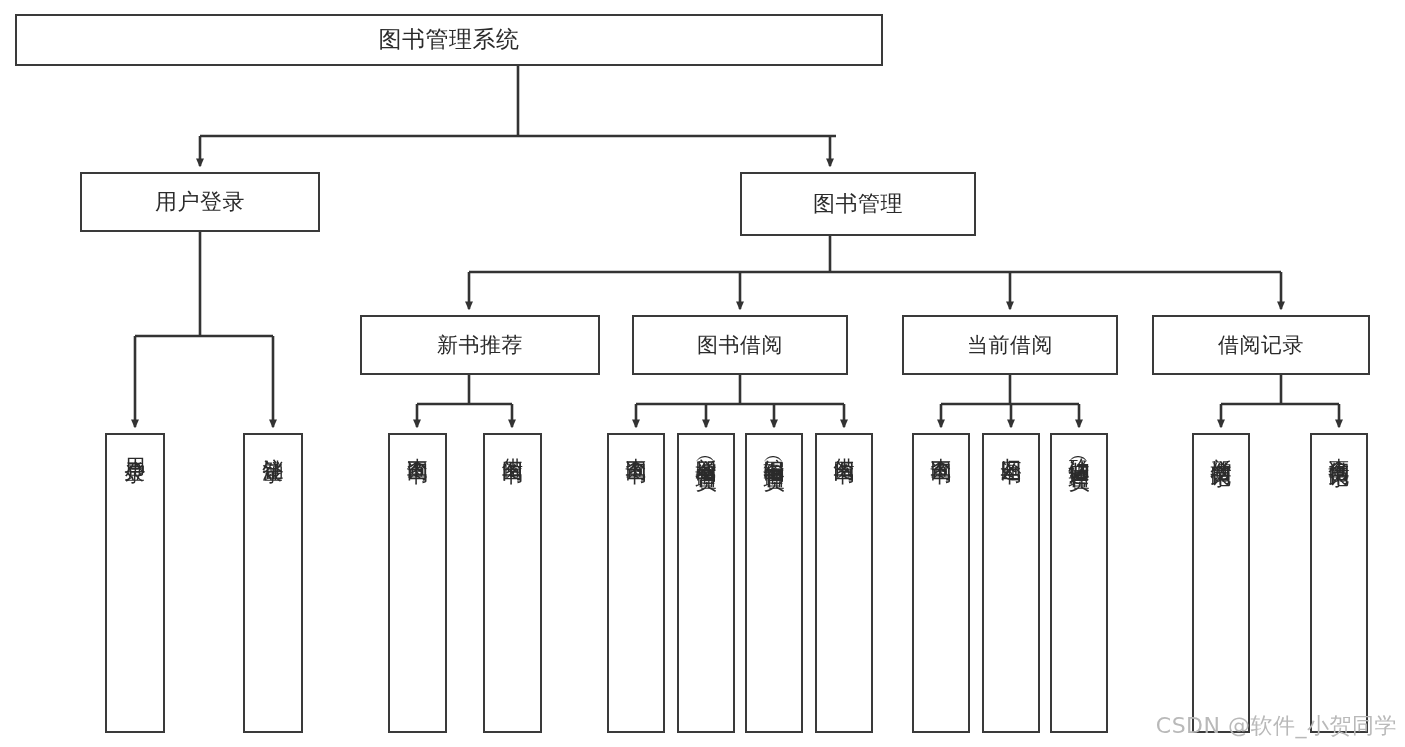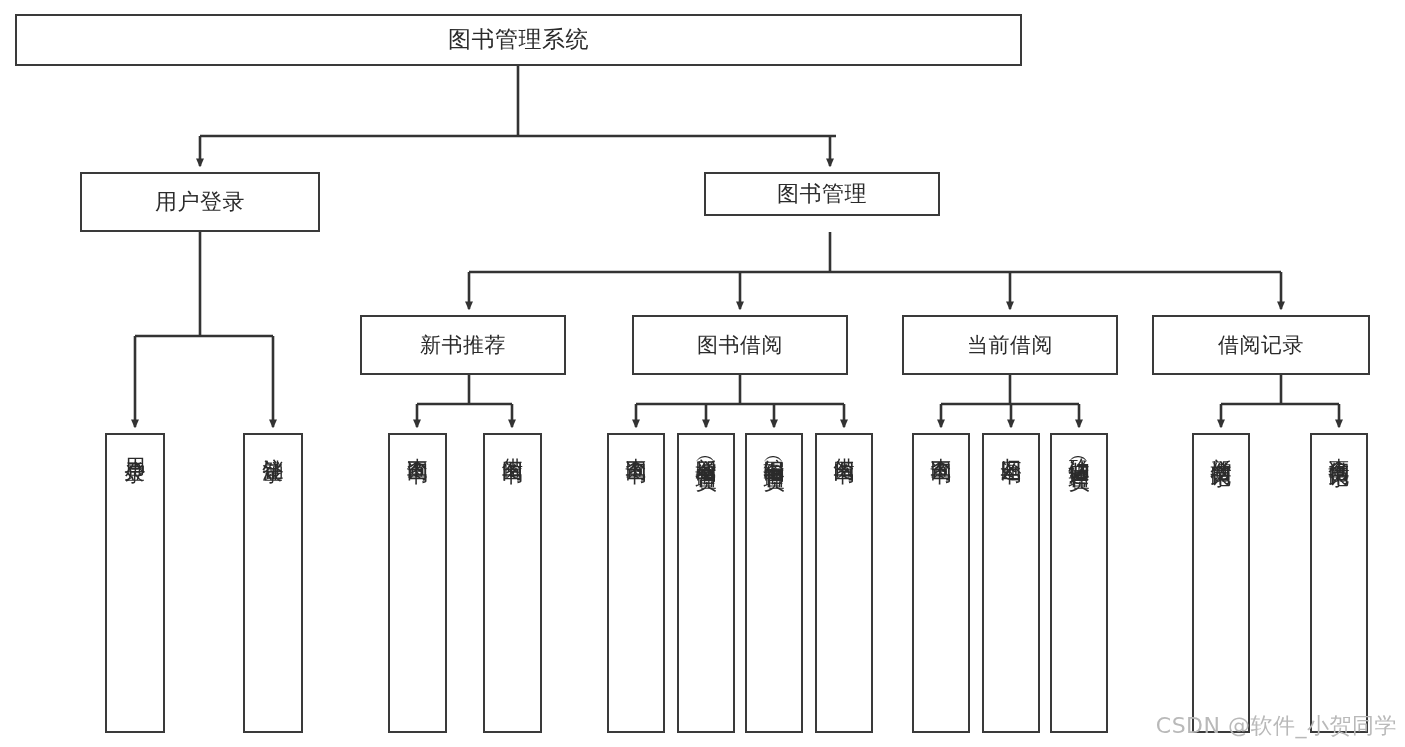--- a/index.html
+++ b/index.html
@@ -117,32 +117,32 @@
       <path d="M1011,404 L1011,427" marker-end="url(#arrow)"></path>
       <path d="M1079,404 L1079,427" marker-end="url(#arrow)"></path>
 
       <path d="M1281,375 L1281,404"></path>
       <path d="M1221,404 L1339,404"></path>
       <path d="M1221,404 L1221,427" marker-end="url(#arrow)"></path>
       <path d="M1339,404 L1339,427" marker-end="url(#arrow)"></path>
     </g>
   </svg>
 
-  <div class="node root" style="left: 15px; top: 14px; width: 1007px; height: 52px; border-color: rgb(58, 58, 58); background: rgb(255, 255, 255);">
+  <div class="node root" style="left: 15px; top: 14px; width: 868px; height: 52px; border-color: rgb(58, 58, 58); background: rgb(255, 255, 255);">
     <span class="label" style="color: rgb(43, 43, 43);">图书管理系统</span>
   </div>
 
   <div class="node level2" style="left: 80px; top: 172px; width: 240px; height: 60px; border-color: rgb(58, 58, 58); background: rgb(255, 255, 255);">
     <span class="label" style="color: rgb(43, 43, 43);">用户登录</span>
   </div>
-  <div class="node level2" style="left: 704px; top: 172px; width: 236px; height: 44px; border-color: rgb(58, 58, 58); background: rgb(255, 255, 255);">
+  <div class="node level2" style="left: 740px; top: 172px; width: 236px; height: 64px; border-color: rgb(58, 58, 58); background: rgb(255, 255, 255);">
     <span class="label" style="color: rgb(43, 43, 43);">图书管理</span>
   </div>
 
-  <div class="node level3" style="left: 360px; top: 315px; width: 206px; height: 60px; border-color: rgb(58, 58, 58); background: rgb(255, 255, 255);">
+  <div class="node level3" style="left: 360px; top: 315px; width: 240px; height: 60px; border-color: rgb(58, 58, 58); background: rgb(255, 255, 255);">
     <span class="label" style="color: rgb(43, 43, 43);">新书推荐</span>
   </div>
   <div class="node level3" style="left: 902px; top: 315px; width: 216px; height: 60px; border-color: rgb(58, 58, 58); background: rgb(255, 255, 255);">
     <span class="label" style="color: rgb(43, 43, 43);">当前借阅</span>
   </div>
   <div class="node level3" style="left: 632px; top: 315px; width: 216px; height: 60px; border-color: rgb(58, 58, 58); background: rgb(255, 255, 255);">
     <span class="label" style="color: rgb(43, 43, 43);">图书借阅</span>
   </div>
   <div class="node level3" style="left: 1152px; top: 315px; width: 218px; height: 60px; border-color: rgb(58, 58, 58); background: rgb(255, 255, 255);">
     <span class="label" style="color: rgb(43, 43, 43);">借阅记录</span>

